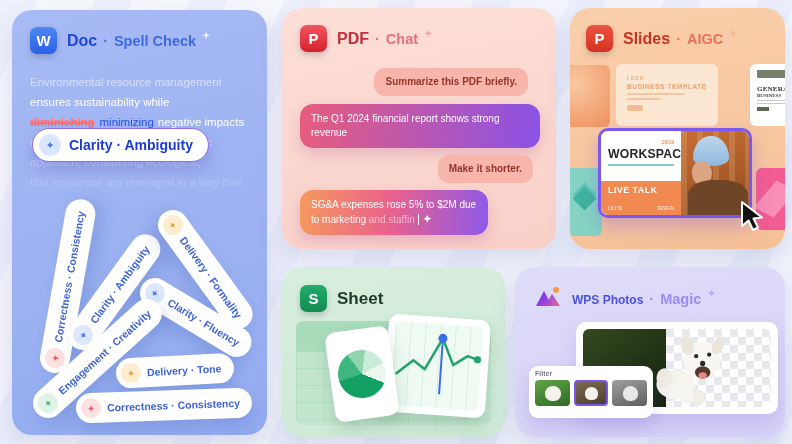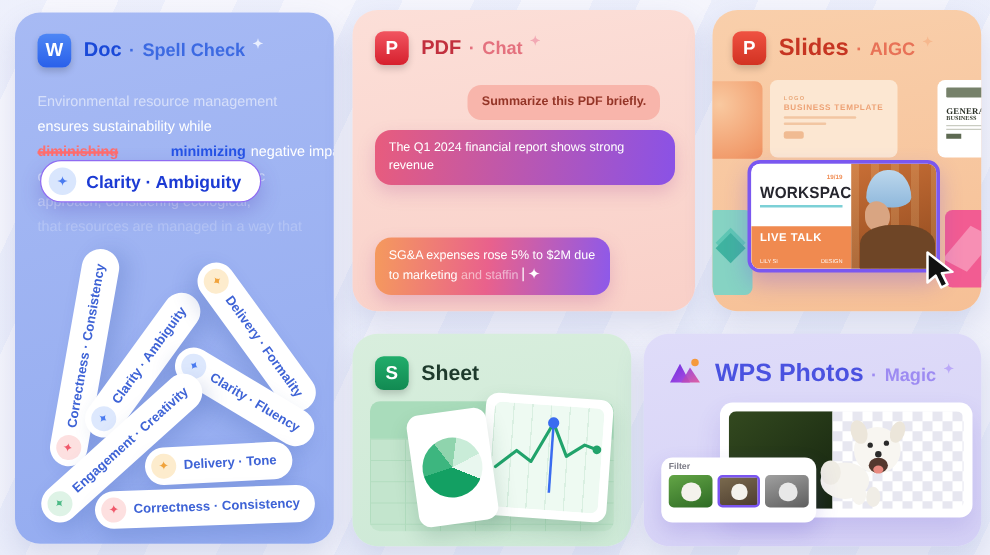--- a/index.html
+++ b/index.html
@@ -28,21 +28,21 @@
   .doc-card .app { color:#1a49d8; font-size:16px; }
   .doc-card .sep { color:#3c6ae2; font-size:14px; }
   .doc-card .feat { color:#3c6ae2; font-size:14.5px; }
   .doc-card .spark { color:#e9efff; }
   .para { position:absolute; left:18px; top:62px; width:225px; font-size:11.5px;
           line-height:20px; color:#fff; font-weight:500; white-space:nowrap; }
   .para .l1 { opacity:.55; } .para .l4 { opacity:.5; } .para .l5 { opacity:.38; }
   .para .l6 { opacity:.3; }  .para .l7 { opacity:.22; }
   .removed { color:#ff6e6e; text-decoration:line-through; text-decoration-thickness:1.5px;
              font-weight:600; margin-right:5px; }
-  .added { color:#2553e6; font-weight:700; margin-right:4px;margin-left:37px; }
+  .added { color:#2553e6; font-weight:400; margin-right:4px; }
   .fix-pill { position:absolute; left:20px; top:118px; height:34px; z-index:3;
               display:inline-flex; align-items:center; gap:8px; padding:0 15px 0 6px;
               background:#fff; border:1.5px solid #8f6bf2; border-radius:18px;
               box-shadow:0 7px 16px rgba(80,60,180,.28); }
   .fix-pill .fic { width:22px; height:22px; border-radius:50%; background:#d9e6fd;
                    display:grid; place-items:center; color:#4a7bf0; font-size:11px; }
   .fix-pill .flb { font-size:14px; font-weight:800; color:#1c3bd4; }
   .tag { position:absolute; display:inline-flex; align-items:center; gap:6px;
          background:#fff; height:30px; border-radius:15px; padding:0 12px 0 5px;
          box-shadow:0 8px 16px rgba(40,70,160,.18); transform-origin:15px 15px;
@@ -80,21 +80,21 @@
           background:linear-gradient(95deg,#f59a5d 0%,#e9618c 48%,#8d59ea 100%); }
   .typing { color:rgba(255,255,255,.55); }
   .caret { display:inline-block; width:1.5px; height:11px; background:#fff;
            margin:0 3px -2px 3px; }
   .bspark { font-size:12px; color:#fff; }
   
   .slides-card { left:570px; top:8px; width:215px; height:241px;
                  background:linear-gradient(170deg,#f9cfab,#f6c096); }
   .slides-card .hdr { left:16px; top:17px; }
   .slides-icon { background:linear-gradient(180deg,#ef5242,#d23222); }
-  .slides-card .app { color:#c63522; font-size:19px; }
+  .slides-card .app { color:#c63522; font-size:16px; }
   .slides-card .sep, .slides-card .feat { color:#e87257; font-size:14.5px; }
   .slides-card .spark { color:#f6b88e; }
   .thumb { position:absolute; border-radius:6px; overflow:hidden; }
   .sl-left { left:-6px; top:57px; width:46px; height:62px;
              background:radial-gradient(circle at 25% 30%, #f9c9a0, #ef8f5d); }
   .sl-mid { left:46px; top:56px; width:102px; height:62px; background:#fce7d2; padding:12px 0 0 11px; }
   .sl-mid .logo { font-size:4.5px; font-weight:800; letter-spacing:1px; color:#e9a97b; }
   .sl-mid .btitle { font-size:6.5px; font-weight:800; letter-spacing:.6px; color:#eda275; margin-top:2px; }
   .sl-mid .bar { height:2px; width:58px; background:#f2c6a2; margin-top:3px; border-radius:1px; }
   .sl-mid .bar.short { width:34px; }
@@ -155,21 +155,21 @@
                     #8fd4ad 210deg 255deg, #c9ecd8 255deg 310deg, #e9f7ef 310deg 360deg); }
   .line-chip { position:absolute; left:104px; top:50px; width:102px; height:98px; background:#fff;
                border-radius:10px; transform:rotate(4deg); z-index:1; padding:7px;
                box-shadow:0 8px 16px rgba(30,90,60,.18); }
   .line-inner { width:100%; height:100%; border-radius:6px; background:#eefaf2;
     background-image:repeating-linear-gradient(90deg,#d9efe1 0 1px, transparent 1px 15px); }
   
   .photos-card { left:515px; top:267px; width:270px; height:170px;
                  background:linear-gradient(170deg,#dfdcf9,#d6d2f6); }
   .photos-card .hdr { left:20px; top:18px; }
-  .photos-card .app { color:#4a52e0; font-size:20px; }
+  .photos-card .app { color:#4a52e0; font-size:12px; }
   .photos-card .sep, .photos-card .feat { color:#9d8bf2; font-size:14.5px; }
   .photos-card .spark { color:#baa8f8; }
   .photo-frame { position:absolute; left:61px; top:55px; width:202px; height:92px;
                  background:#fff; border-radius:10px; padding:7px;
                  box-shadow:0 10px 20px rgba(90,70,200,.16); }
   .photo-inner { position:relative; display:flex; height:100%; border-radius:6px; overflow:hidden; }
   .photo-green { width:44%; background:linear-gradient(140deg,#33491f,#15240f); }
   .photo-checker { flex:1; background-image:repeating-conic-gradient(#ffffff 0 25%, #e7e7f0 0 50%);
                    background-size:16px 16px; }
   .dog { position:absolute; left:34%; top:2%; width:48%; height:104%; }
@@ -250,20 +250,21 @@
         <span class="app">PDF</span>
         <span class="sep">·</span>
         <span class="feat">Chat</span>
         <span class="spark">✦</span>
       </div>
     </div>
     <div class="bubble user bub1">Summarize this PDF briefly.</div>
     <div class="bubble ai bub2">
       <div>The Q1 2024 financial report shows strong revenue</div>
     </div>
+    <div class="bubble user bub3">Make it shorter.</div>
     <div class="bubble ai bub4">
       <div>SG&amp;A expenses rose 5% to $2M due</div>
       <div><span>to marketing</span> <span class="typing">and staffin</span><span class="caret"></span><span class="bspark">✦</span></div>
     </div>
   </div>
 
   <div class="card slides-card">
     <div class="hdr">
       <div class="app-icon slides-icon">P</div>
       <div class="hdr-title">

